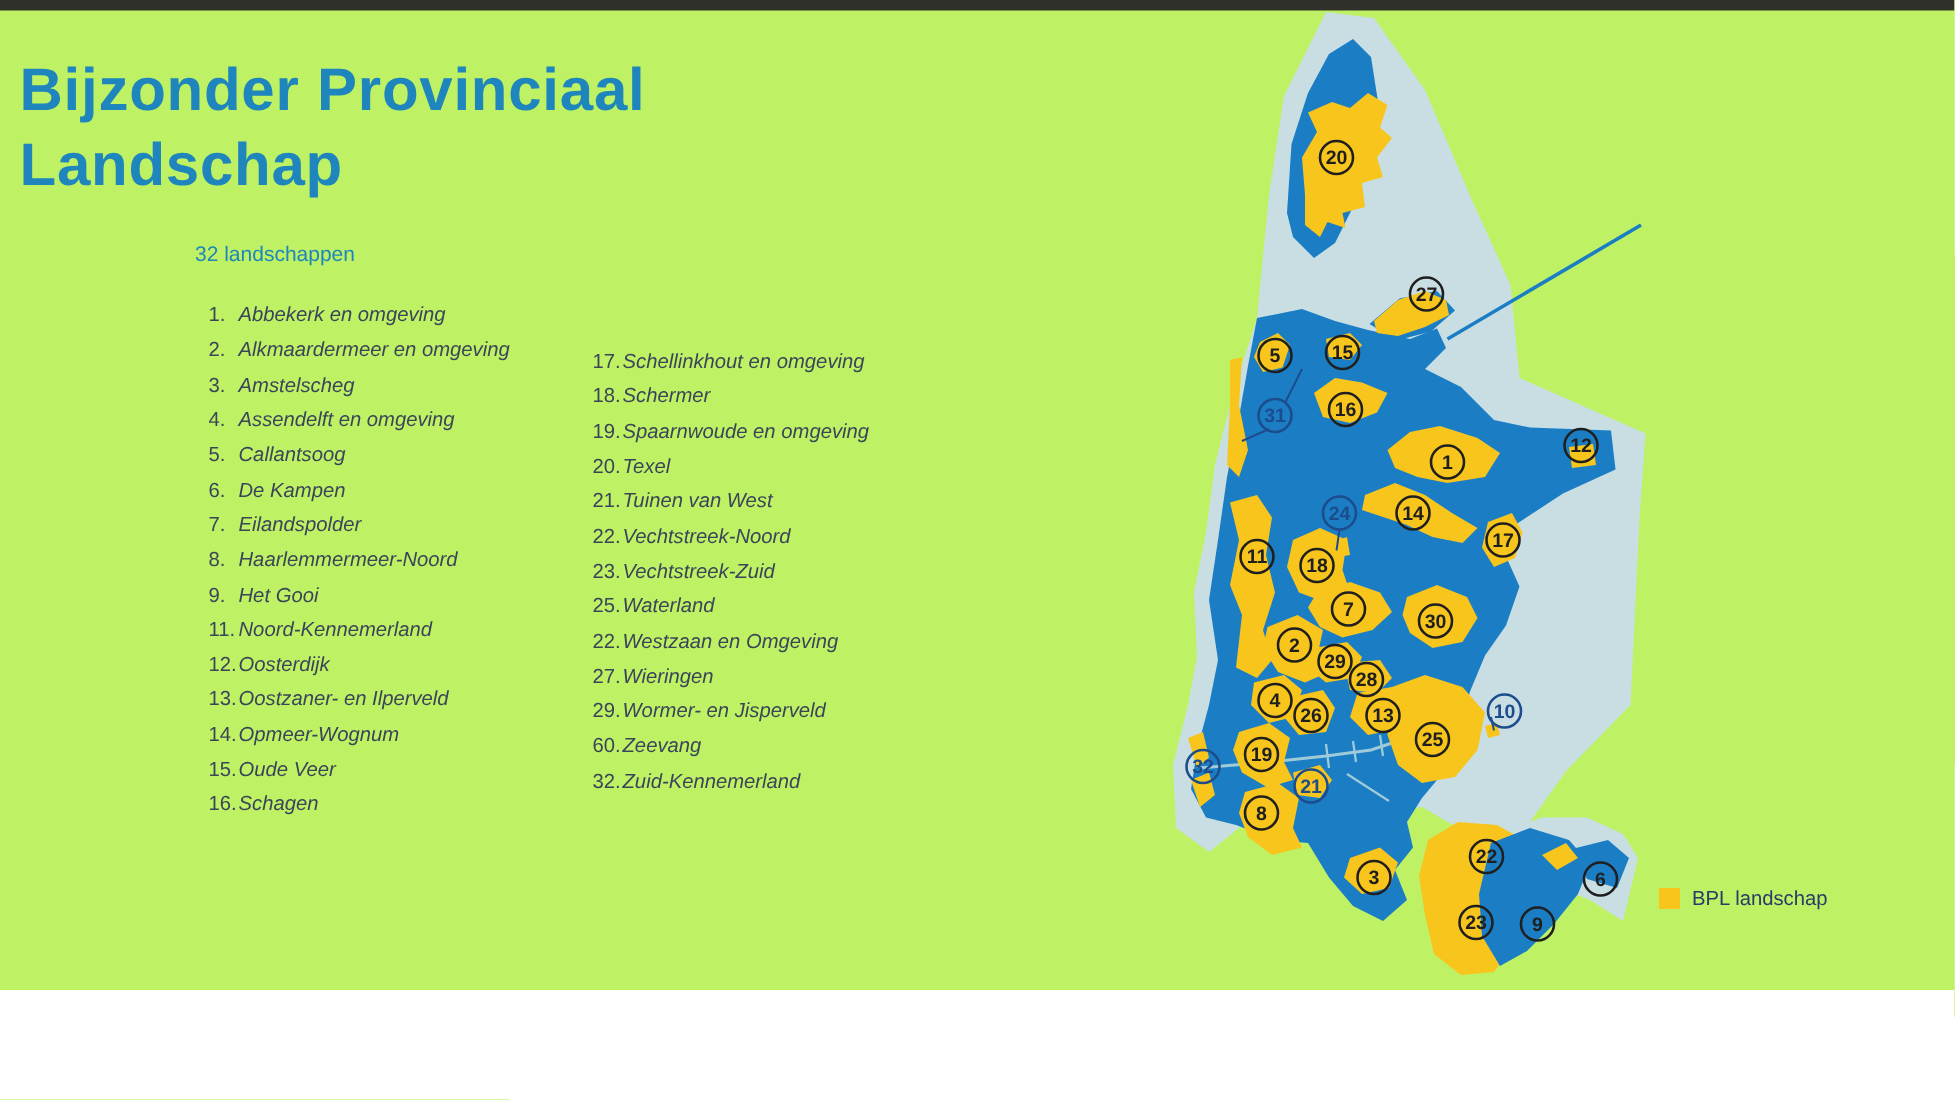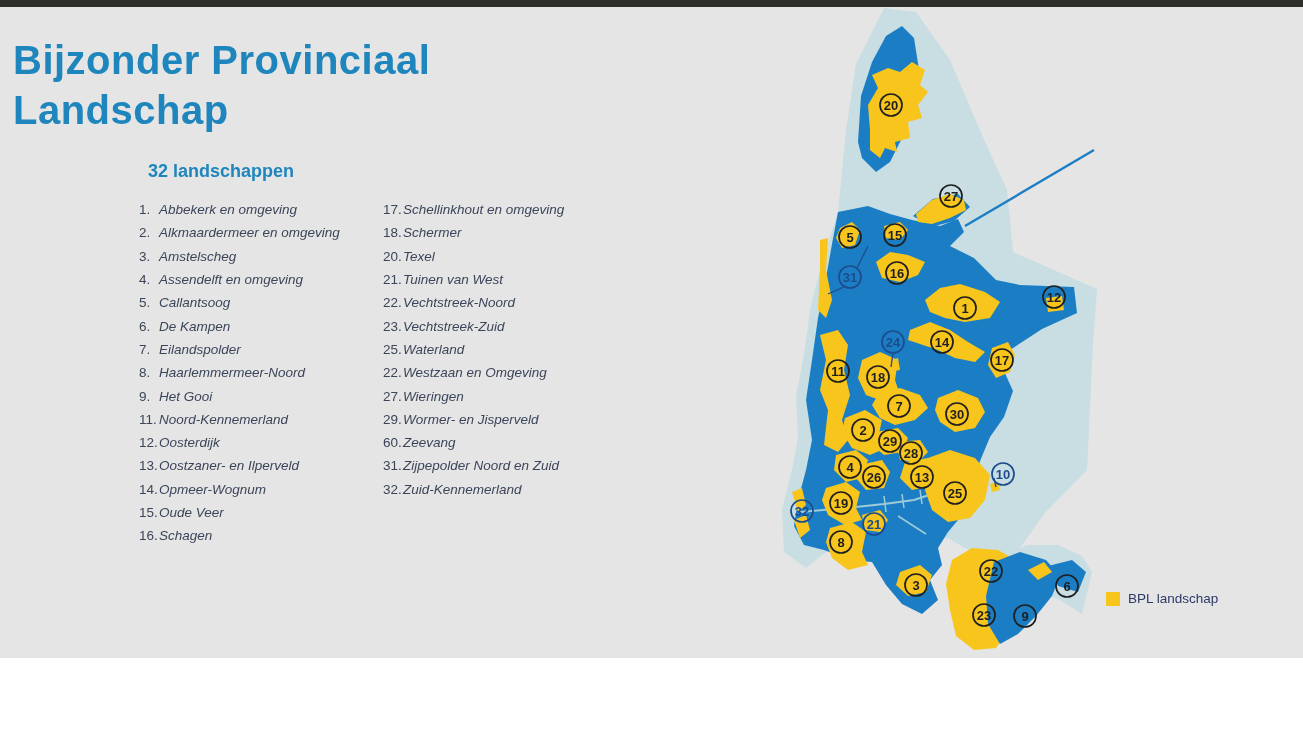--- a/index.html
+++ b/index.html
@@ -1,25 +1,25 @@
 <!DOCTYPE html>
 <html><head>
 <meta charset="utf-8">
 <style>
   html,body{margin:0;padding:0;}
   body{font-family:"Liberation Sans",sans-serif;}
-  #canvas{position:relative;width:1303px;height:658px;background:#e5e5e5;overflow:hidden;}
+  #canvas{position:relative;width:1303px;height:733px;background:#bef264;overflow:hidden;}
   #topbar{position:absolute;left:0;top:0;width:1303px;height:7px;background:#30302B;}
   #whitestrip{position:absolute;left:0;top:660px;width:1303px;height:73px;background:#FFFFFF;}
   #title{position:absolute;left:13px;top:8px;width:560px;font-size:40px;font-weight:bold;
          color:#1E86BC;line-height:1.25;letter-spacing:0.5px;}
-  #list-heading{position:absolute;left:148px;top:161px;font-size:18px;font-weight:bold;color:#1E86BC;}
+  #list-heading{position:absolute;left:130px;top:161px;font-size:14px;font-weight:normal;color:#1E86BC;}
   .list-col{position:absolute;top:198px;width:252px;}
   #list-col-1{left:139px;}
-  #list-col-2{left:383px;}
+  #list-col-2{left:395px;margin-top:31px;}
   .list-row{display:flex;height:23.3px;align-items:center;font-size:13.5px;color:#3B4559;}
   .list-num{width:20px;flex:0 0 20px;}
   .list-label{flex:1;white-space:nowrap;font-style:italic;}
   #map-wrap{position:absolute;left:758px;top:5px;width:352px;height:650px;}
   #legend{position:absolute;left:1106px;top:591px;display:flex;align-items:center;}
   #legend-swatch{width:14px;height:14px;margin-right:8px;}
   #legend-label{font-size:13.5px;color:#2B3A67;}
   #logo{position:absolute;left:33px;top:666px;display:flex;align-items:center;}
   #logo-text{margin-left:9px;font-size:16.5px;font-weight:bold;color:#24366B;line-height:1.05;}
   svg text{font-family:"Liberation Sans",sans-serif;}
@@ -98,20 +98,24 @@
   <div id="list-col-2" class="list-col">
       <div class="list-row">
         <span class="list-num">17.</span>
         <span class="list-label">Schellinkhout en omgeving</span>
       </div>
       <div class="list-row">
         <span class="list-num">18.</span>
         <span class="list-label">Schermer</span>
       </div>
       <div class="list-row">
+        <span class="list-num">19.</span>
+        <span class="list-label">Spaarnwoude en omgeving</span>
+      </div>
+      <div class="list-row">
         <span class="list-num">20.</span>
         <span class="list-label">Texel</span>
       </div>
       <div class="list-row">
         <span class="list-num">21.</span>
         <span class="list-label">Tuinen van West</span>
       </div>
       <div class="list-row">
         <span class="list-num">22.</span>
         <span class="list-label">Vechtstreek-Noord</span>
@@ -132,24 +136,20 @@
         <span class="list-num">27.</span>
         <span class="list-label">Wieringen</span>
       </div>
       <div class="list-row">
         <span class="list-num">29.</span>
         <span class="list-label">Wormer- en Jisperveld</span>
       </div>
       <div class="list-row">
         <span class="list-num">60.</span>
         <span class="list-label">Zeevang</span>
-      </div>
-      <div class="list-row">
-        <span class="list-num">31.</span>
-        <span class="list-label">Zijpepolder Noord en Zuid</span>
       </div>
       <div class="list-row">
         <span class="list-num">32.</span>
         <span class="list-label">Zuid-Kennemerland</span>
       </div>
     </div>
 
   <div id="map-wrap">
     <svg id="map-svg" width="352" height="650" viewBox="758 5 352 650" xmlns="http://www.w3.org/2000/svg">
 

